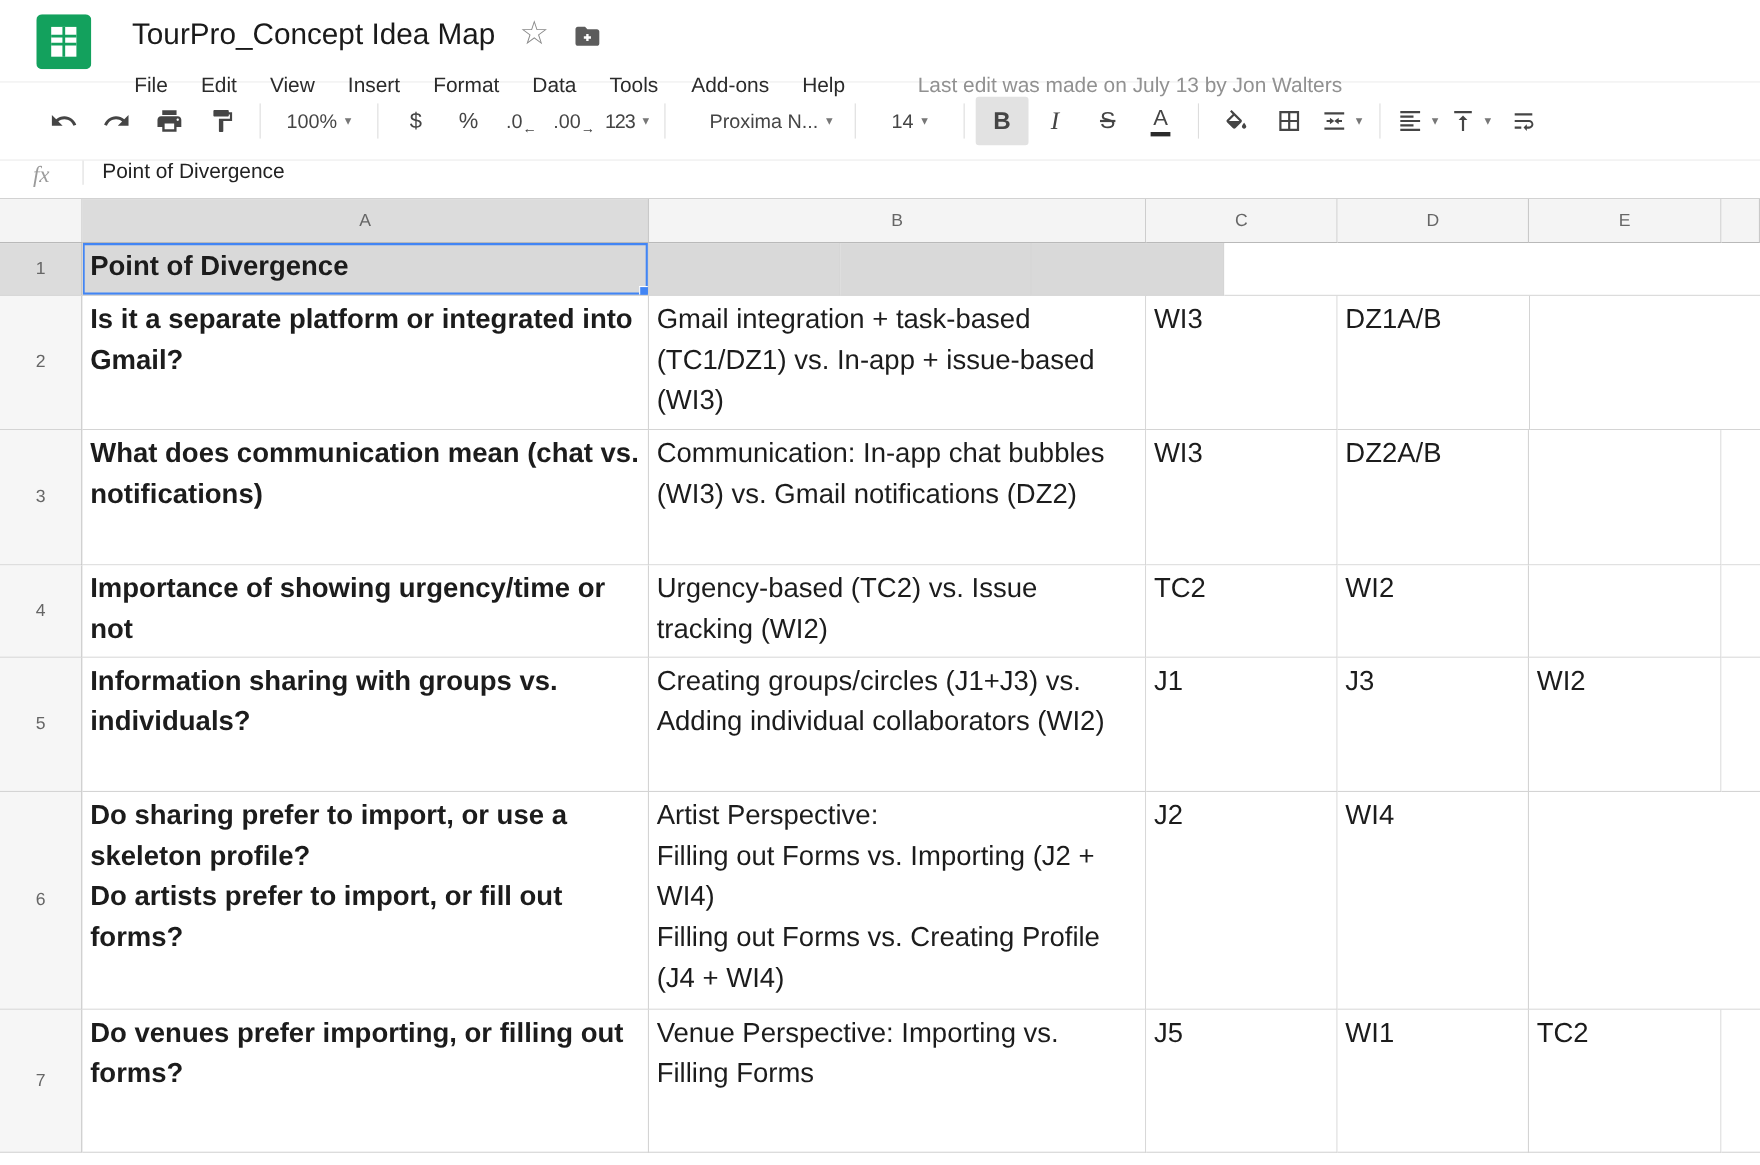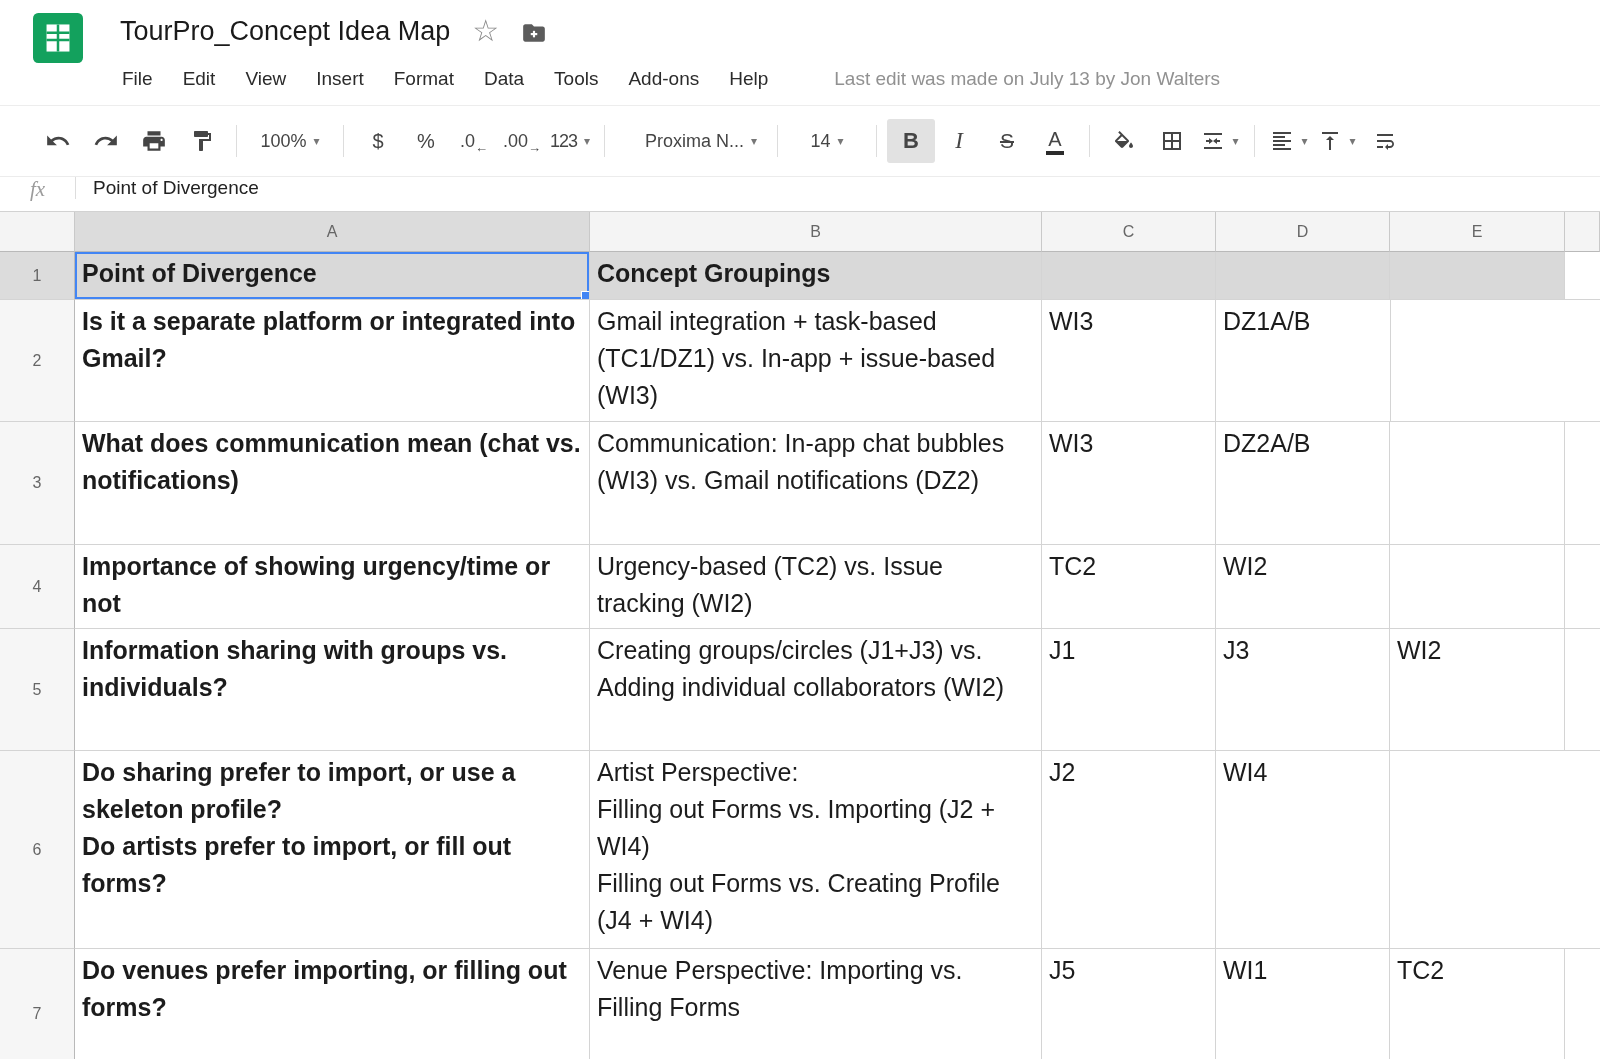--- a/index.html
+++ b/index.html
@@ -1,20 +1,20 @@
 <!DOCTYPE html>
 <html><head>
 <meta charset="utf-8">
 <style>
   * { box-sizing: border-box; margin: 0; padding: 0; }
   html, body { width: 1600px; height: 1059px; overflow: hidden; background: #fff;
     font-family: "Liberation Sans", sans-serif; color: #222; }
 
   
-  .topbar { height: 106px; position: relative; border-bottom: 1px solid #ededed; background:#fff; }
+  .topbar { height: 75px; position: relative; border-bottom: 1px solid #ededed; background:#fff; }
   .logo { position: absolute; left: 33px; top: 13px; }
   .title-row { position: absolute; left: 120px; top: 16px; display: flex; align-items: center; gap: 22px; }
   .doc-title { font-size: 27px; color: #1a1a1a; }
   .star { font-size: 30px; color: #8a8a8a; line-height: 1; margin-top: -2px; }
   .folder-ic { margin-top: 2px; }
   .menu-row { position: absolute; left: 122px; top: 68px; display: flex; align-items: center; font-size: 19px; color: #2b2b2b; }
   .menu-item { margin-right: 30px; cursor: pointer; }
   .last-edit { color: #919191; margin-left: 36px; font-size: 19px; cursor: pointer; }
 
   
@@ -214,21 +214,20 @@
     <div class="cell cw-b">B</div>
     <div class="cell cw-c">C</div>
     <div class="cell cw-d">D</div>
     <div class="cell cw-e">E</div>
     <div class="cell cw-f"></div>
   </div>
 
   <div class="gr r1">
     <div class="cell rn selhdr">1</div>
     <div class="cell dcell cw-a bold fillgray selcell">Point of Divergence</div>
-    <div class="cell dcell cw-b bold fillgray">Concept Groupings</div>
     <div class="cell dcell cw-c fillgray"></div>
     <div class="cell dcell cw-d fillgray"></div>
     <div class="cell dcell cw-e fillgray"></div>
     <div class="cell dcell cw-f"></div>
   </div>
 
   <div class="gr r2">
     <div class="cell rn">2</div>
     <div class="cell dcell cw-a bold">Is it a separate platform or integrated into Gmail?</div>
     <div class="cell dcell cw-b">Gmail integration + task-based (TC1/DZ1) vs. In-app + issue-based (WI3)</div>

